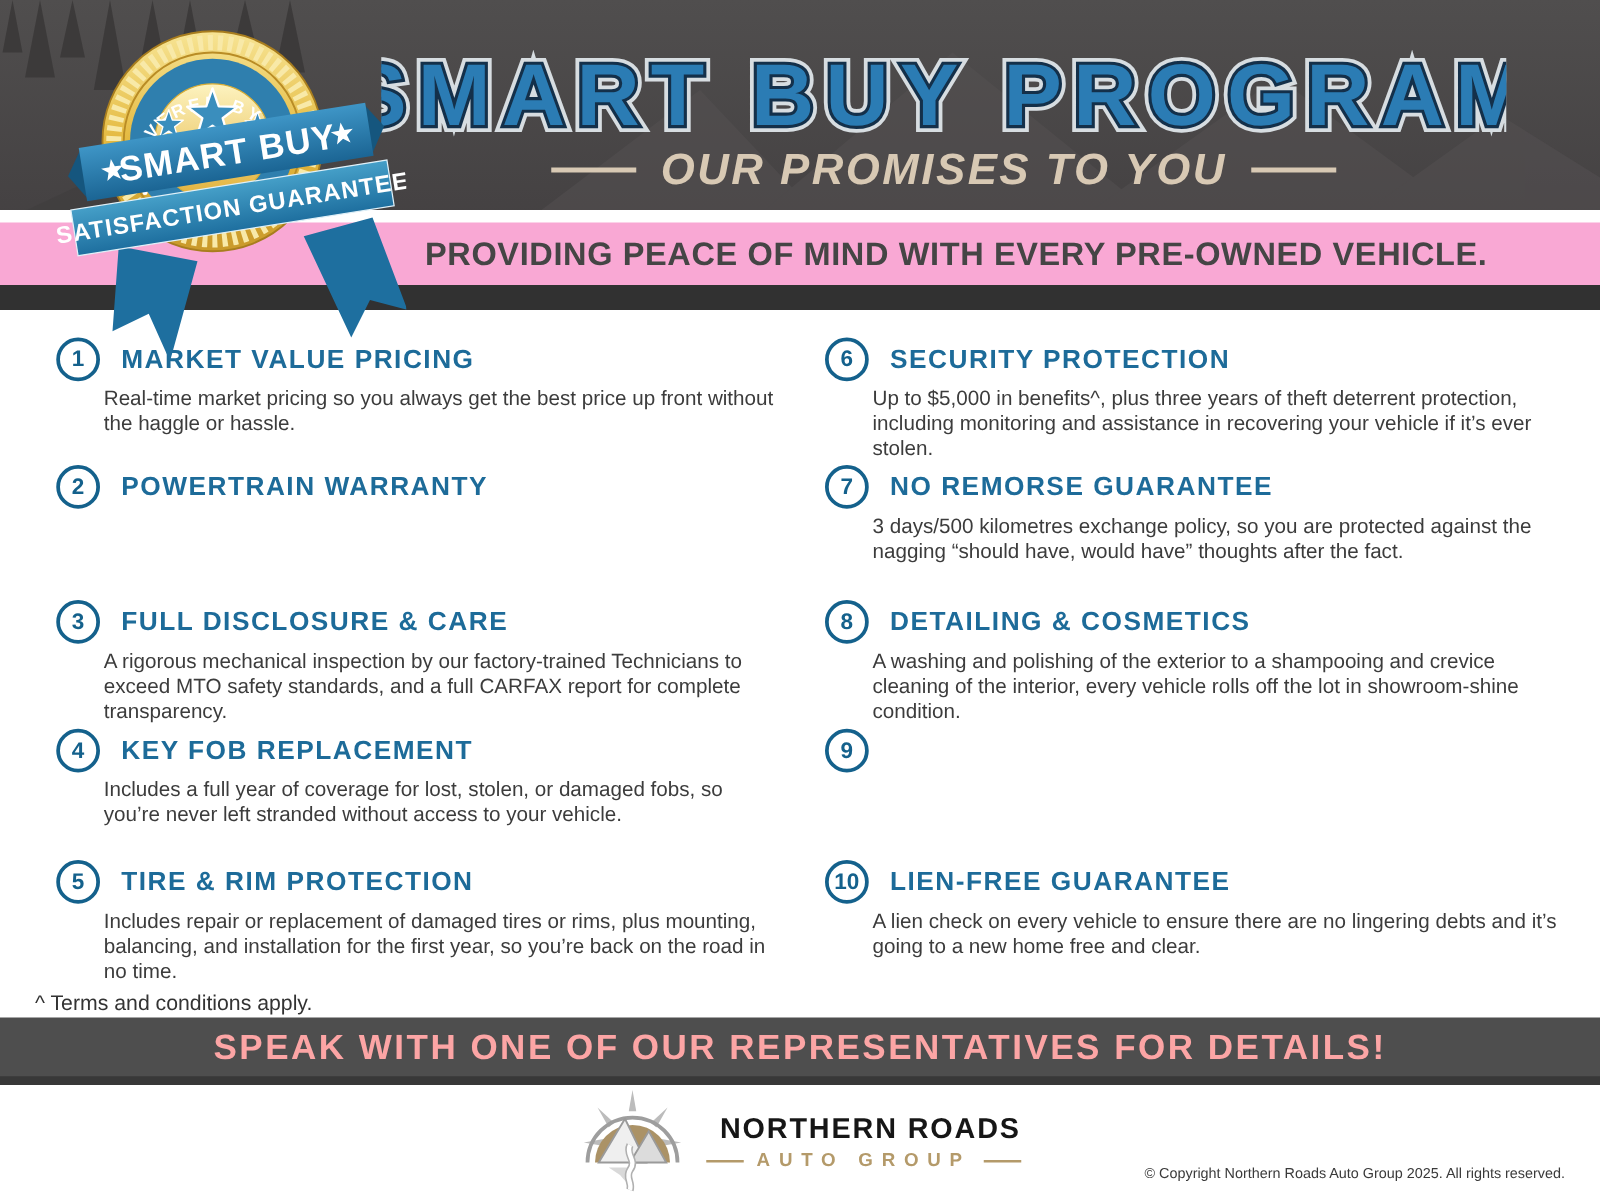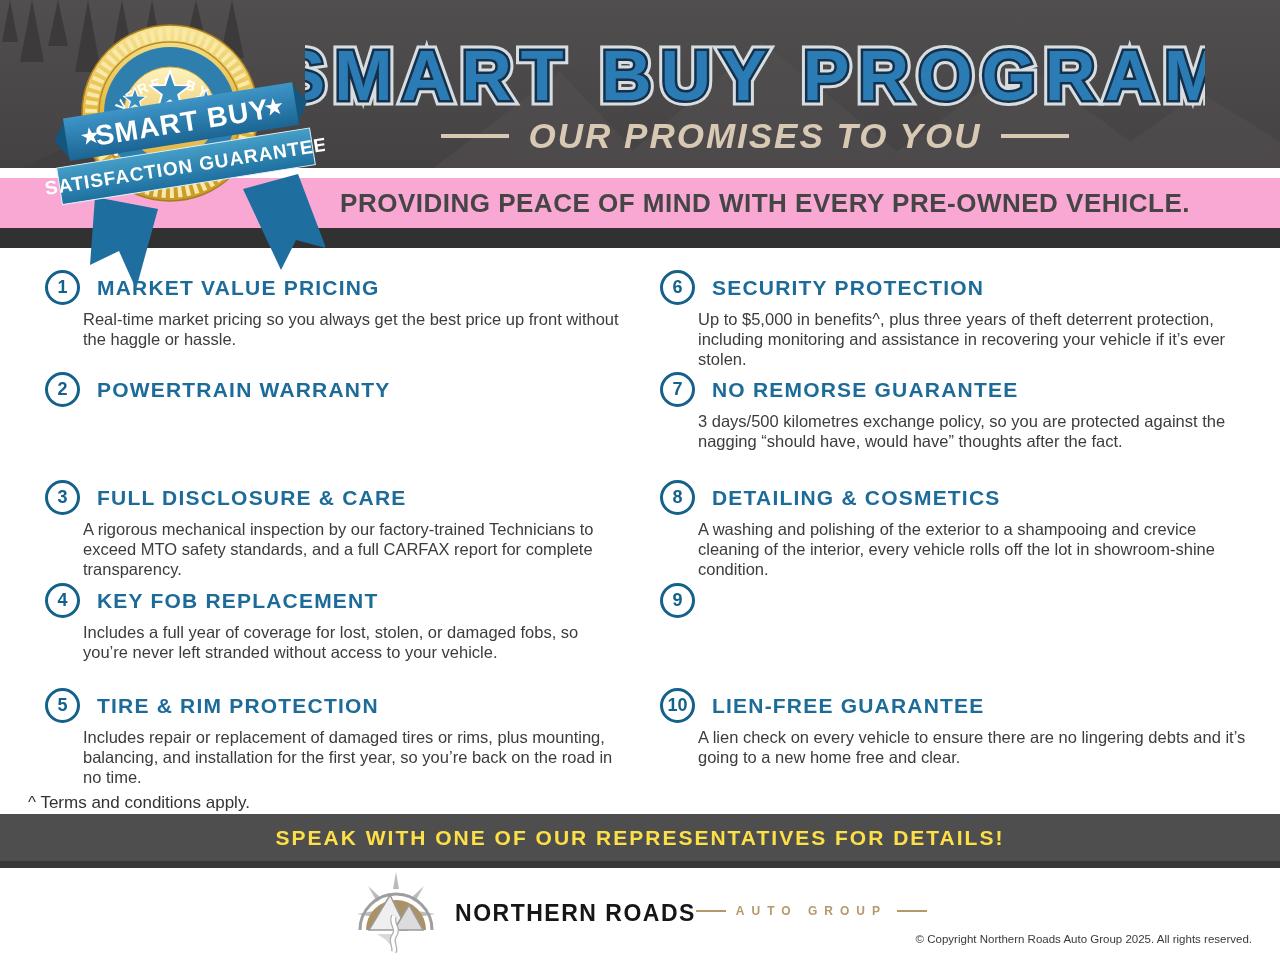--- a/index.html
+++ b/index.html
@@ -38,27 +38,27 @@
               display:flex;align-items:center;justify-content:center;font-weight:bold;font-size:18px;color:#14618c;}
   .promise-title{margin-left:17px;font-size:21px;font-weight:bold;color:#1d6b99;letter-spacing:1.2px;white-space:nowrap;}
   .promise-body{margin-left:38px;margin-top:5px;font-size:16.5px;line-height:1.2;color:#3c3c3c;}
   .promise.col-left .promise-body{max-width:540px;}
   .promise.col-right .promise-body{max-width:562px;}
 
   
   .footnote{position:absolute;left:28px;top:793px;font-size:17px;color:#333333;text-align:center;}
   .cta-bar{position:absolute;left:0;top:814px;width:1280px;height:47px;background:#4e4e4e;
            border-bottom:7px solid #383838;display:flex;align-items:center;justify-content:center;}
-  .cta-text{font-size:21px;font-weight:bold;color:#fde047;letter-spacing:2px;white-space:nowrap;}
+  .cta-text{font-size:28px;font-weight:bold;color:#fca5a5;letter-spacing:2px;white-space:nowrap;}
   .logo-block{position:absolute;left:0;top:872px;width:1280px;display:flex;justify-content:center;align-items:center;gap:16px;}
-  .logo-text{display:flex;flex-direction:row;align-items:flex-start;}
+  .logo-text{display:flex;flex-direction:column;align-items:flex-end;}
   .logo-name{font-size:23px;font-weight:bold;color:#161616;letter-spacing:1.5px;white-space:nowrap;}
   .logo-sub-row{display:flex;align-items:center;gap:10px;margin-top:4px;}
   .logo-dash{width:30px;height:2px;background:#b49a6a;}
-  .logo-sub{font-size:12px;font-weight:bold;color:#b49a6a;letter-spacing:7px;white-space:nowrap;}
+  .logo-sub{font-size:15px;font-weight:bold;color:#b49a6a;letter-spacing:7px;white-space:nowrap;}
   .copyright{position:absolute;right:28px;top:933px;font-size:11.5px;color:#3a3a3a;}
 </style>
 </head>
 <body>
 
 <div class="page">
 
   <div class="header">
     <svg class="header-bg" width="1280" height="178" viewBox="0 0 1280 178" preserveAspectRatio="none">
       <defs>

